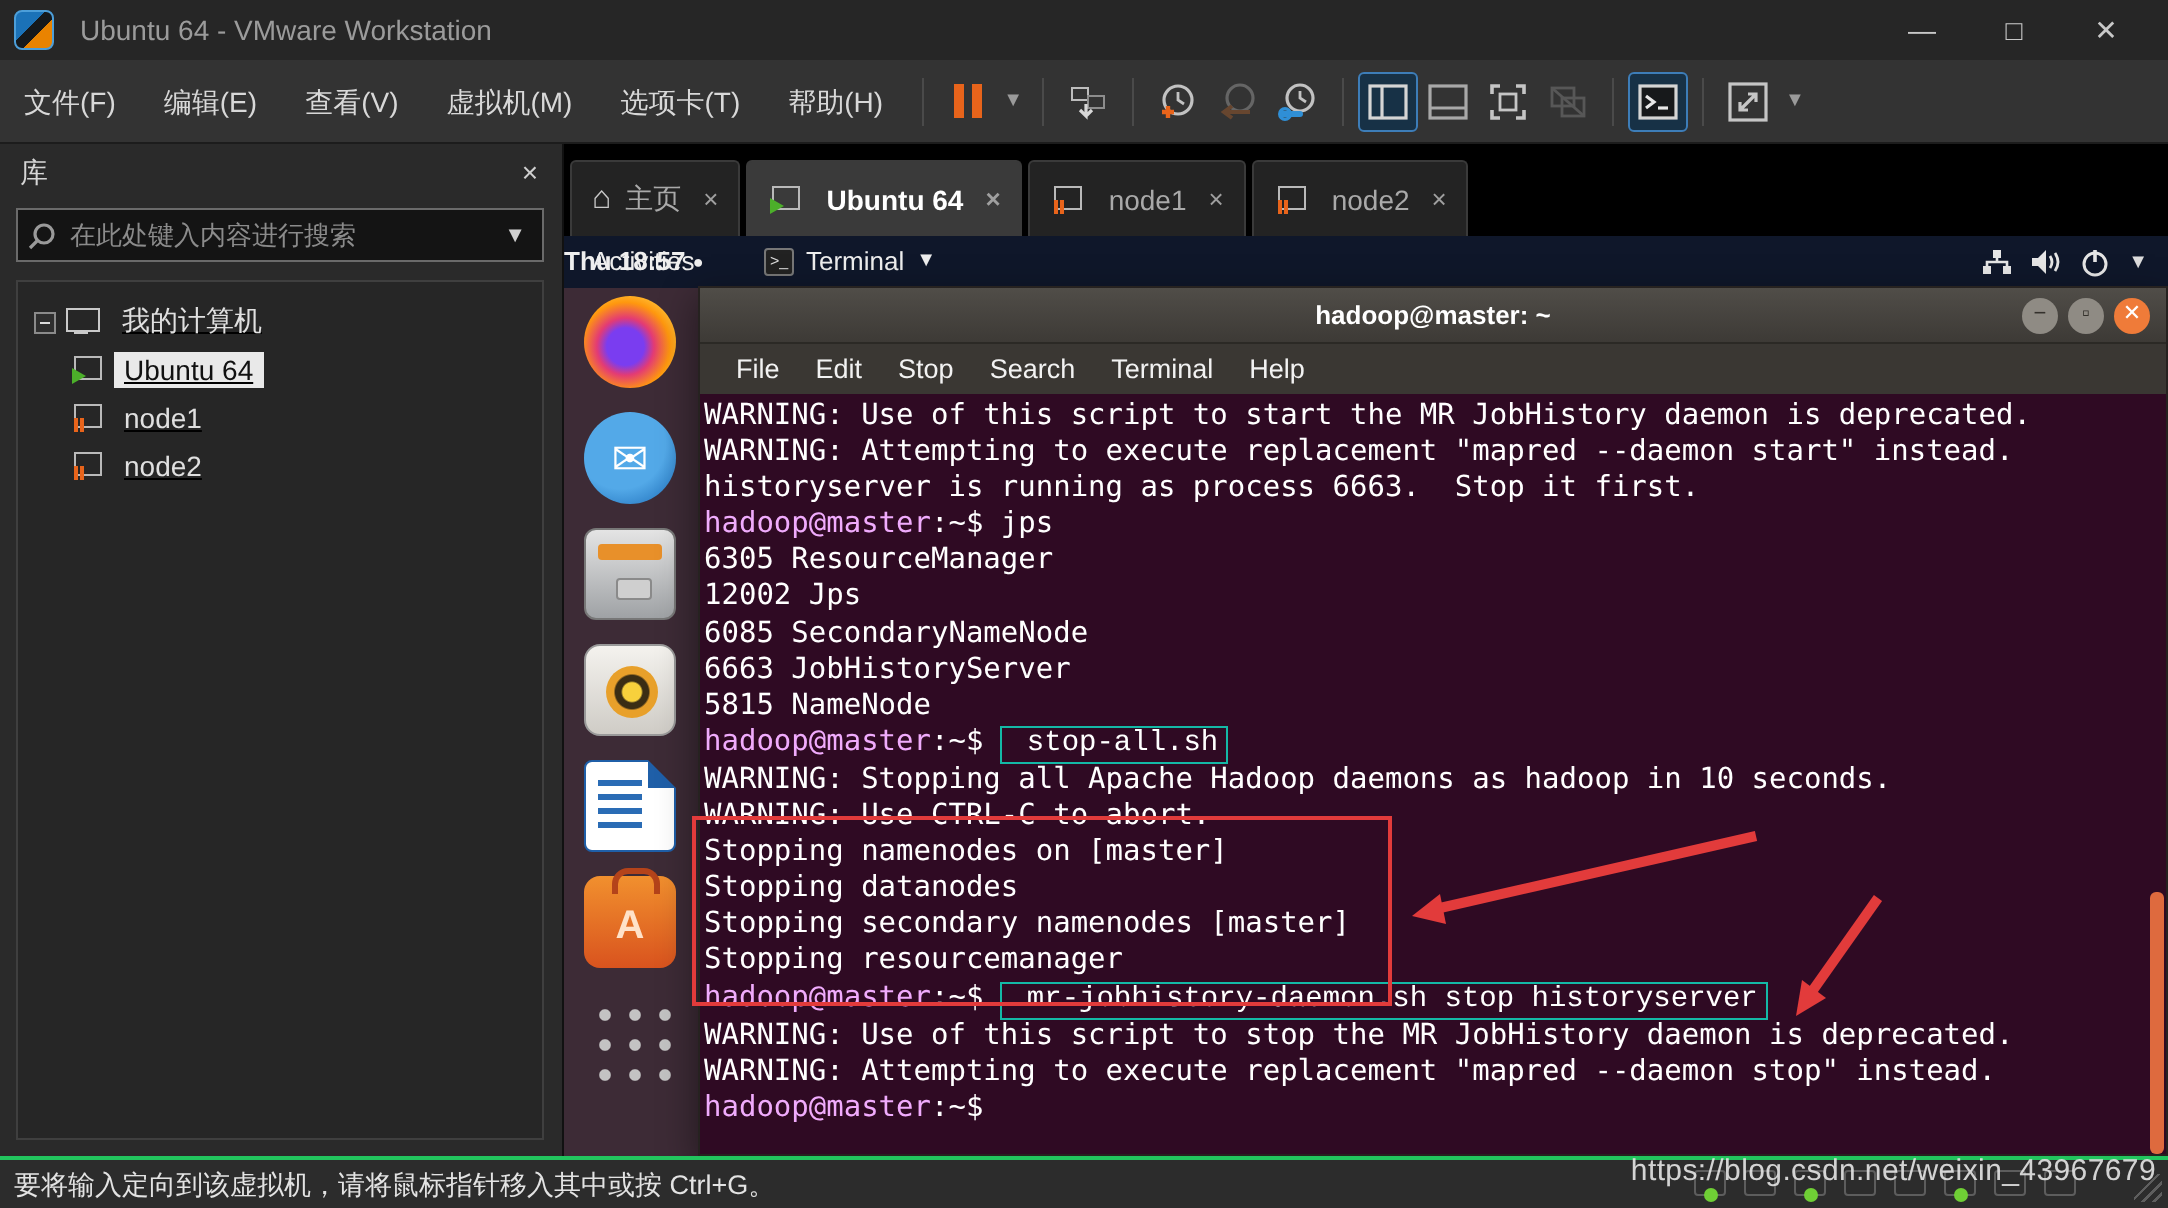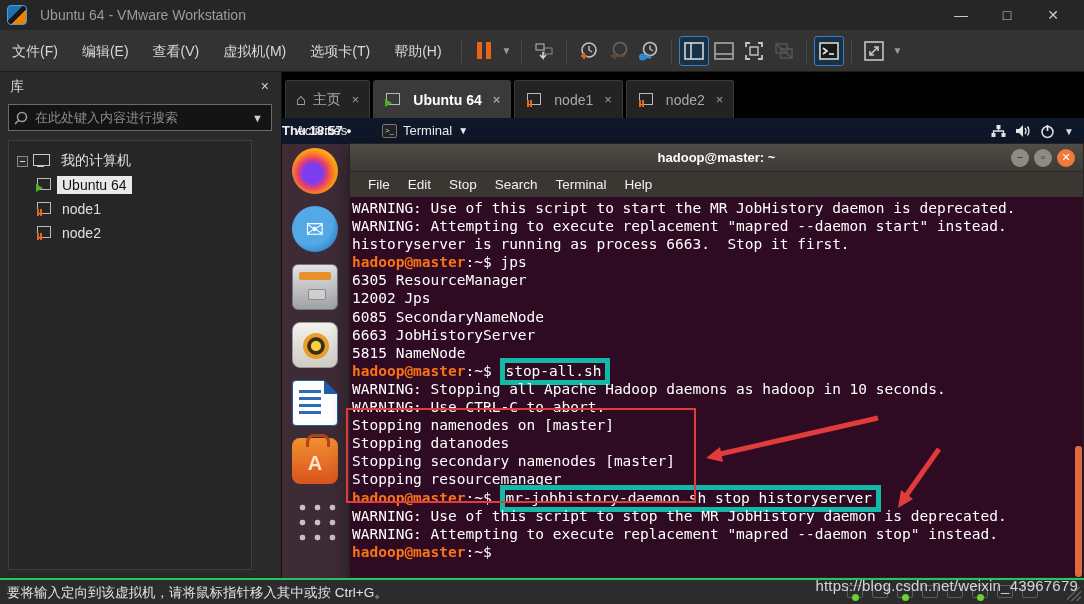--- a/index.html
+++ b/index.html
@@ -26,21 +26,21 @@
 
   
   #sidebar { position:absolute; left:0; top:72px; width:282px; height:506px; background:#2a2a2a; border-right:1px solid #111; }
   #lib-header { position:absolute; left:0; top:6px; width:100%; height:22px; }
   #lib-title { position:absolute; left:10px; top:0; color:#d6d6d6; font-size:14px; }
   #lib-close { position:absolute; right:12px; top:0; color:#cfcfcf; font-size:14px; }
   #search-box { position:absolute; left:8px; top:32px; width:264px; height:27px; background:#141414; border:1px solid #6a6a6a; display:flex; align-items:center; }
   #search-input { flex:1; background:transparent; border:none; outline:none; color:#bdbdbd; font-size:13px; font-family:inherit; }
   #search-input::placeholder { color:#8b8b8b; }
   #search-dd { color:#d0d0d0; font-size:11px; padding:0 8px; }
-  #tree-panel { position:absolute; left:8px; top:68px; width:244px; height:430px; background:#262626; border:1px solid #3f3f3f; padding-top:8px; }
+  #tree-panel { position:absolute; left:8px; top:68px; width:264px; height:430px; background:#262626; border:1px solid #3f3f3f; padding-top:8px;text-decoration:underline; }
   .tree-row { display:flex; align-items:center; height:24px; color:#e0e0e0; font-size:14px; }
   .tree-row .lbl { padding:1px 5px; }
   .tree-row.selected .lbl { background:#e9e9e9; color:#111; }
   .expander { width:11px; height:11px; border:1px solid #8a8a8a; background:#2e2e2e; position:relative; margin:0 5px 0 8px; }
   .expander::after { content:""; position:absolute; left:2px; top:4px; width:5px; height:1px; background:#dcdcdc; }
   .monitor-icon { width:17px; height:14px; position:relative; margin-right:6px; }
   .monitor-icon::before { content:""; position:absolute; left:0; top:0; width:15px; height:10px; border:1px solid #c9c9c9; }
   .monitor-icon::after { content:""; position:absolute; left:4px; top:11px; width:7px; height:2px; background:#c9c9c9; }
   .vm-ico { width:16px; height:14px; position:relative; margin-right:6px; flex:none; }
   .vm-ico::before { content:""; position:absolute; left:2px; top:0; width:12px; height:10px; border:1px solid #b9b9b9; }
@@ -89,22 +89,22 @@
   #terminal { position:absolute; left:67px; top:25px; width:735px; height:435px; background:#2f0a23; border:1px solid #262220; box-shadow:0 6px 18px rgba(0,0,0,.45); }
   #term-titlebar { position:absolute; left:0; top:0; width:100%; height:28px; background:linear-gradient(#504d48,#3d3a36); border-bottom:1px solid #2b2925; }
   #term-title { position:absolute; left:0; right:0; text-align:center; line-height:28px; color:#fff; font-weight:bold; font-size:13px; }
   .tbtn { position:absolute; top:5px; width:18px; height:18px; border-radius:50%; background:#8f8b84; color:#34312c; font-size:11px; line-height:17px; text-align:center; }
   #tbtn-min { right:54px; } #tbtn-max { right:31px; }
   #tbtn-close { right:8px; background:#ef7b39; color:#fff; }
   #term-menubar { position:absolute; left:0; top:28px; width:100%; height:25px; background:#3a3733; display:flex; align-items:center; gap:18px; padding-left:18px; }
   #term-menubar span { color:#f2f2f2; font-size:13.5px; }
   #term-content { position:absolute; left:0; top:53px; width:100%; bottom:0; padding:2px 0 0 2px; overflow:hidden; }
   .term-line { white-space:pre; font-family:"DejaVu Sans Mono","Liberation Mono",monospace; font-size:14.5px; line-height:18.1px; color:#ffffff; }
-  .term-line .prompt { color:#f97316; font-weight:bold; }
-  .term-line .boxed { border:5px solid #14b8a6; padding:0 4px 1px 0; }
+  .term-line .prompt { color:#f0abfc; font-weight:normal; }
+  .term-line .boxed { border:1px solid #14b8a6; padding:0 4px 1px 12px;font-family:Liberation Mono, monospace; }
   #term-scrollbar { position:absolute; right:1px; top:302px; width:7px; height:131px; background:#de6a3e; border-radius:3px; }
 
   
   #anno-box-multi { position:absolute; left:64px; top:290px; width:350px; height:95px; border:2px solid #e23b3b; pointer-events:none; }
   #anno-arrows { position:absolute; left:0; top:0; width:802px; height:460px; pointer-events:none; }
 
   
   #statusbar { position:absolute; left:0; top:578px; width:1084px; height:26px; background:#2c2c2c; border-top:2px solid #22c55e; }
   #status-msg { position:absolute; left:7px; top:0; line-height:25px; color:#e3e3e3; font-size:13.5px; }
   #devices { position:absolute; right:46px; top:5px; display:flex; gap:9px; }

